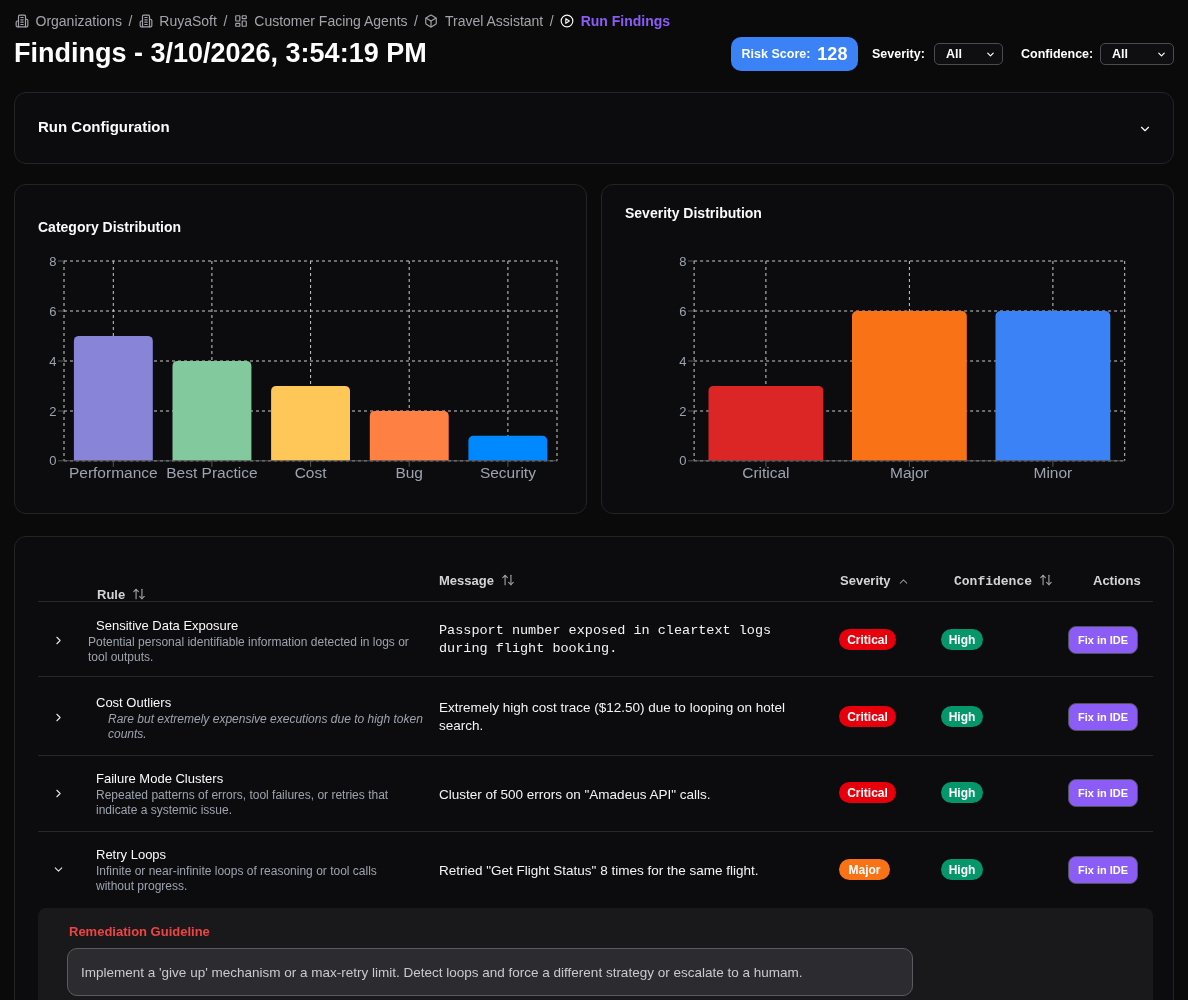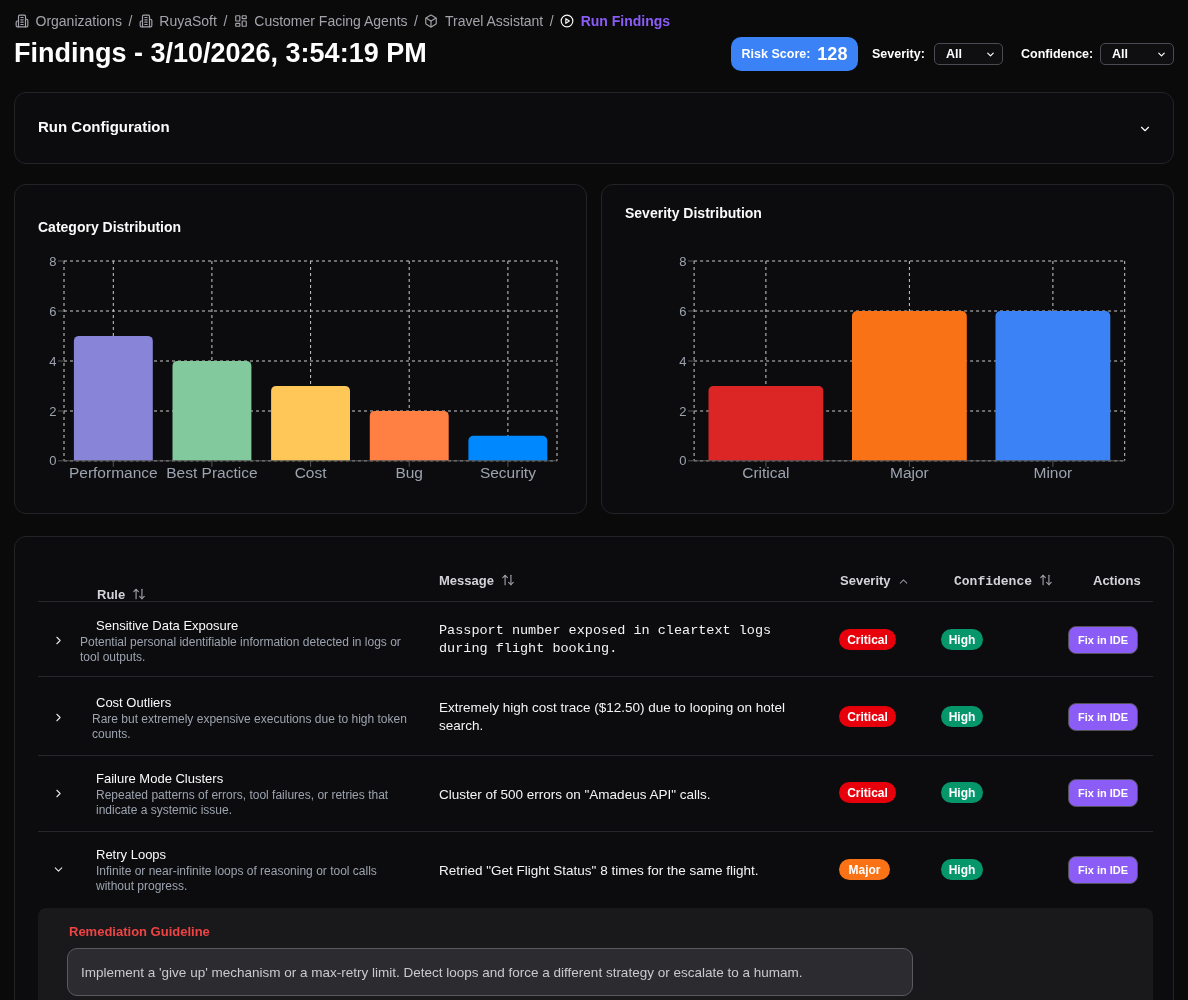--- a/index.html
+++ b/index.html
@@ -220,32 +220,32 @@
       <path d="m3 8 4-4 4 4"></path>
       <path d="M7 4v16"></path>
     </svg></div>
 <div class="hdr" style="left:1093px; top:573px;">Actions</div>
 <div class="rowline" style="top:601px;"></div>
 
 <svg class="abs" style="left:52px; top:634px;" width="13" height="13" viewBox="0 0 24 24" fill="none" stroke="#e4e4e7" stroke-width="2" stroke-linecap="round" stroke-linejoin="round">
     <path d="m9 18 6-6-6-6"></path>
   </svg>
 <div class="rtitle" style="left:96px; top:618px;">Sensitive Data Exposure</div>
-<div class="rdesc" style="left:80px; top:635px;">Potential personal identifiable information detected in logs or tool outputs.</div>
+<div class="rdesc" style="left:88px; top:635px;">Potential personal identifiable information detected in logs or tool outputs.</div>
 <div class="rmsg" style="left:439px; top:622px;font-family:Liberation Mono, monospace;">Passport number exposed in cleartext logs during flight booking.</div>
 <div class="pill" style="left:839px; top:629px; width:57px; background:#e7000b;">Critical</div>
 <div class="pill" style="left:941px; top:629px; width:42px; background:#059669;">High</div>
 <div class="btn" style="left:1068px; top:626px;">Fix in IDE</div>
 <div class="rowline" style="top:676px;"></div>
 
 <svg class="abs" style="left:52px; top:711px;" width="13" height="13" viewBox="0 0 24 24" fill="none" stroke="#e4e4e7" stroke-width="2" stroke-linecap="round" stroke-linejoin="round">
     <path d="m9 18 6-6-6-6"></path>
   </svg>
 <div class="rtitle" style="left:96px; top:695px;">Cost Outliers</div>
-<div class="rdesc" style="left:92px; top:712px;">Rare but extremely expensive executions due to high token counts.</div>
+<div class="rdesc" style="left:108px; top:712px;font-style:italic;">Rare but extremely expensive executions due to high token counts.</div>
 <div class="rmsg" style="left:439px; top:699px;">Extremely high cost trace ($12.50) due to looping on hotel search.</div>
 <div class="pill" style="left:839px; top:706px; width:57px; background:#e7000b;">Critical</div>
 <div class="pill" style="left:941px; top:706px; width:42px; background:#059669;">High</div>
 <div class="btn" style="left:1068px; top:703px;">Fix in IDE</div>
 <div class="rowline" style="top:755px;"></div>
 
 <svg class="abs" style="left:52px; top:787px;" width="13" height="13" viewBox="0 0 24 24" fill="none" stroke="#e4e4e7" stroke-width="2" stroke-linecap="round" stroke-linejoin="round">
     <path d="m9 18 6-6-6-6"></path>
   </svg>
 <div class="rtitle" style="left:96px; top:771px;">Failure Mode Clusters</div>

